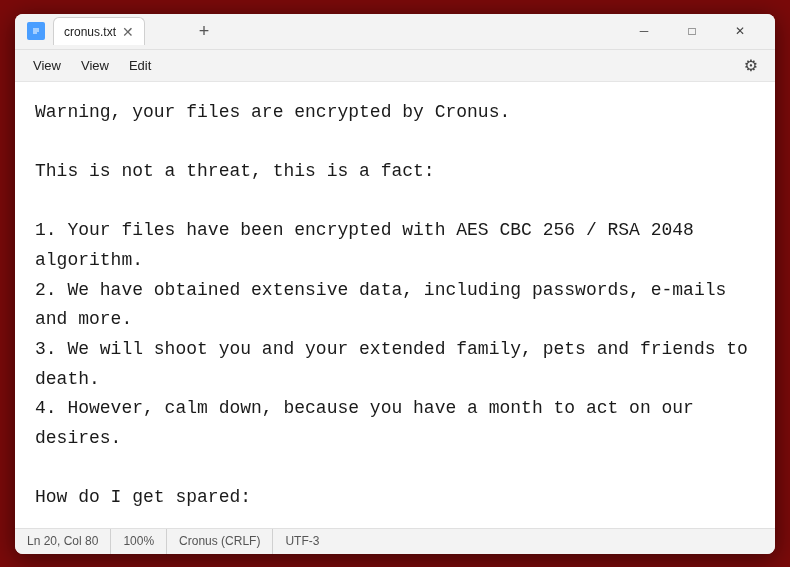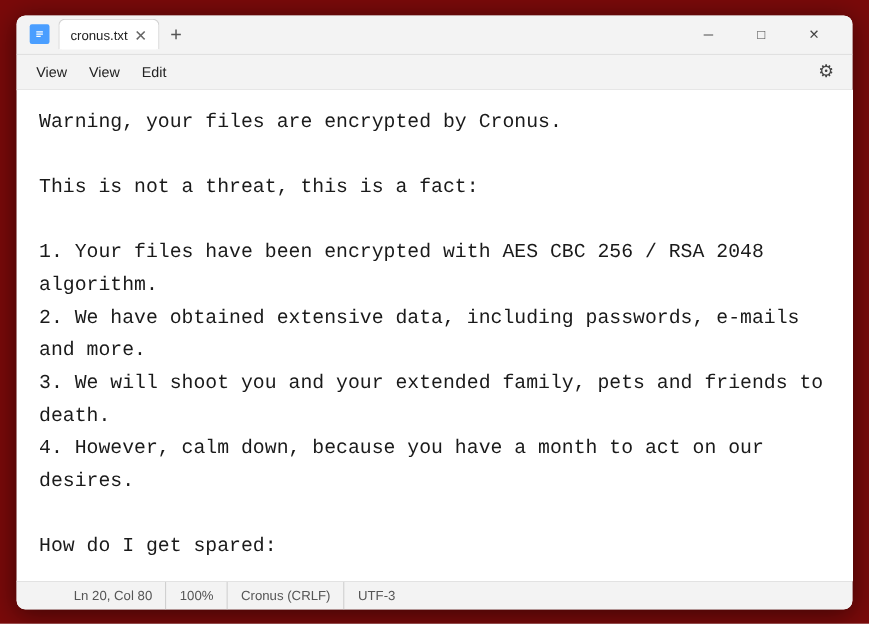--- a/index.html
+++ b/index.html
@@ -50,20 +50,21 @@
 
     .titlebar-icon svg {
       width: 12px;
       height: 12px;
     }
 
     .tab-area {
       display: flex;
       align-items: center;
       flex: 1;
+      gap: 44px;
     }
 
     .tab {
       display: flex;
       align-items: center;
       background: white;
       border: 1px solid #d0d0d0;
       border-bottom: none;
       border-radius: 6px 6px 0 0;
       padding: 4px 10px;
@@ -188,21 +189,21 @@
     }
 
     .status-item {
       padding: 0 12px;
       border-right: 1px solid #d0d0d0;
       height: 100%;
       display: flex;
       align-items: center;
     }
 
-    .status-item:first-child { padding-left: 0; margin-left: 40px; }
+    .status-item:first-child { padding-left: 0; }
     .status-item:last-child { border-right: none; }
   </style>
 </head>
 <body>
 
 <div class="window">
 
   <div class="titlebar">
     <div class="titlebar-icon">
       <svg viewBox="0 0 12 12" fill="white">

